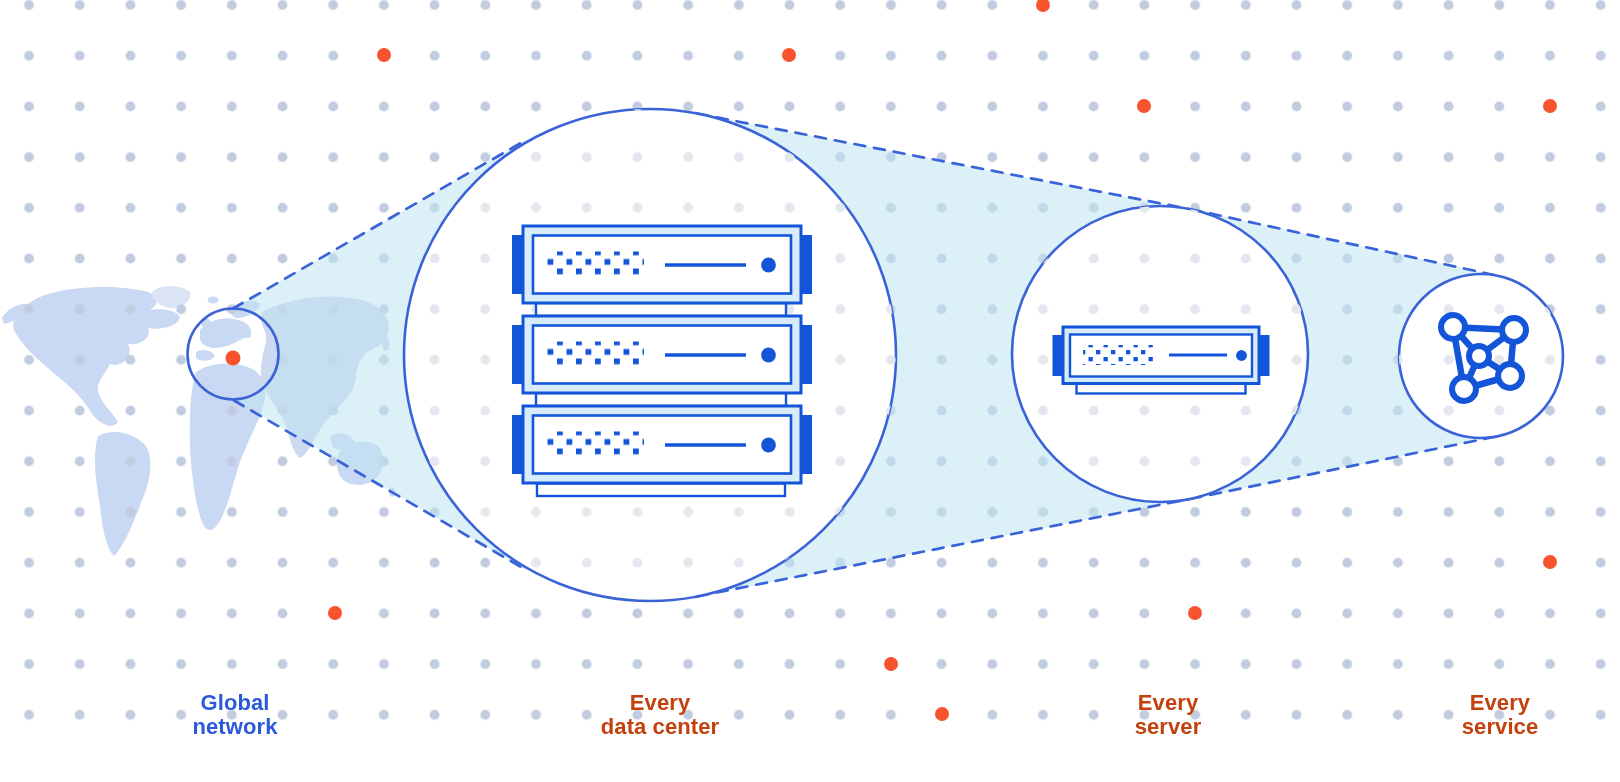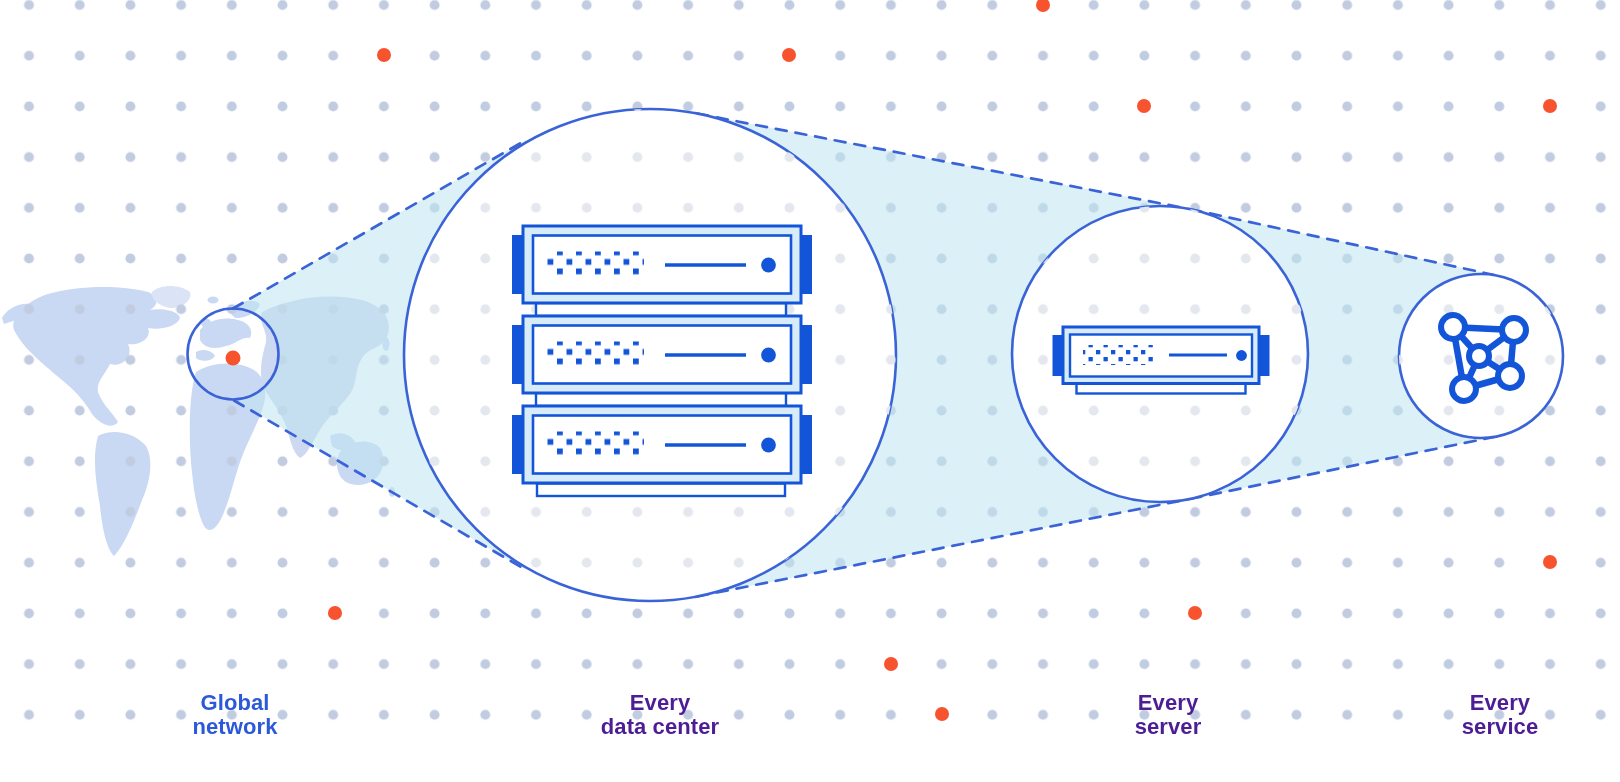--- a/index.html
+++ b/index.html
@@ -13,21 +13,21 @@
   .canvas svg{position:absolute;left:0;top:0;display:block;}
   .stage-label{
     position:absolute;
     transform:translateX(-50%);
     text-align:center;
     font-weight:700;
     font-size:22px;
     line-height:24px;
     letter-spacing:.1px;
     white-space:pre-line;
-    color:#4c1d95;
+    color:#c2410c;
   }
   .stage-label.blue{color:#2b59d9;}
 </style>
 </head>
 <body>
 
 <div class="canvas">
 
 <svg width="1620" height="782" viewBox="0 0 1620 782">
   <defs>

